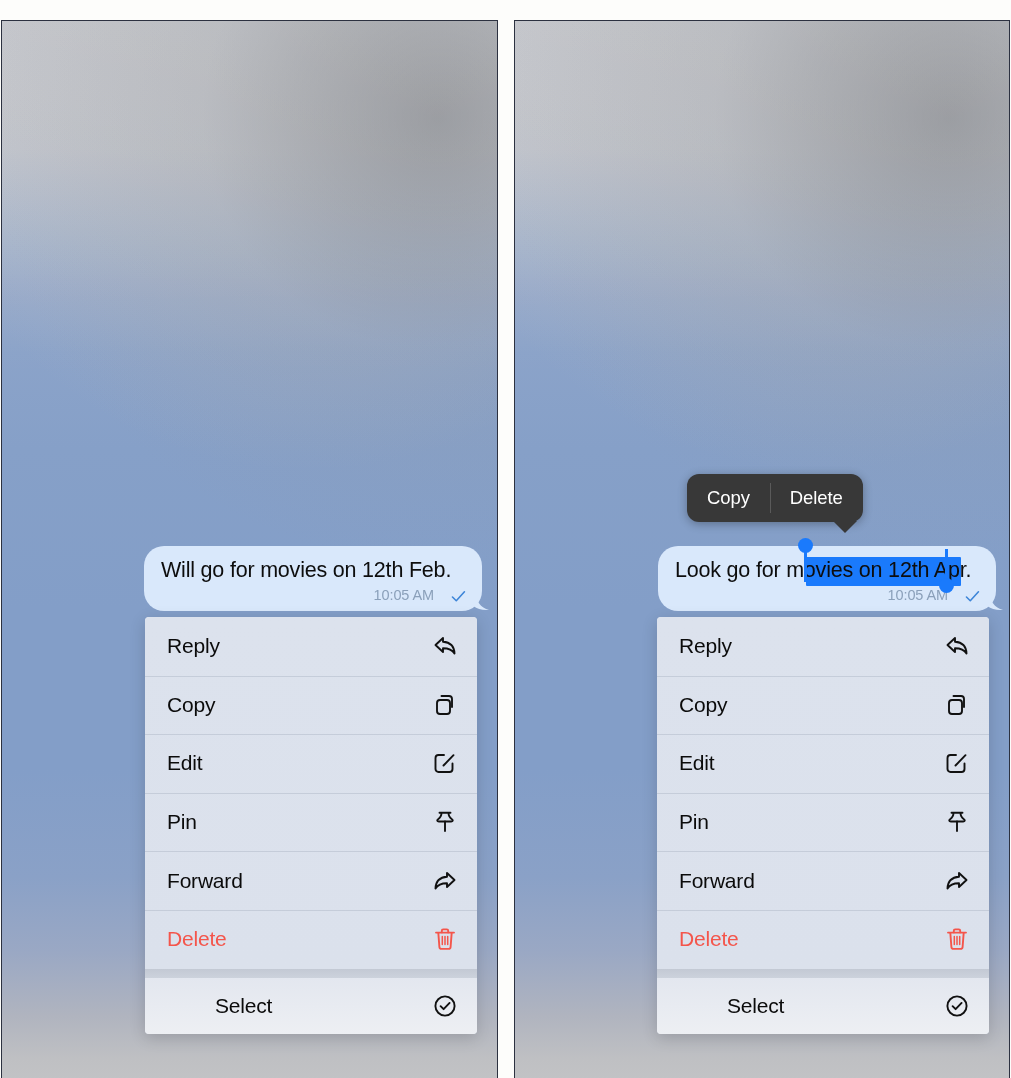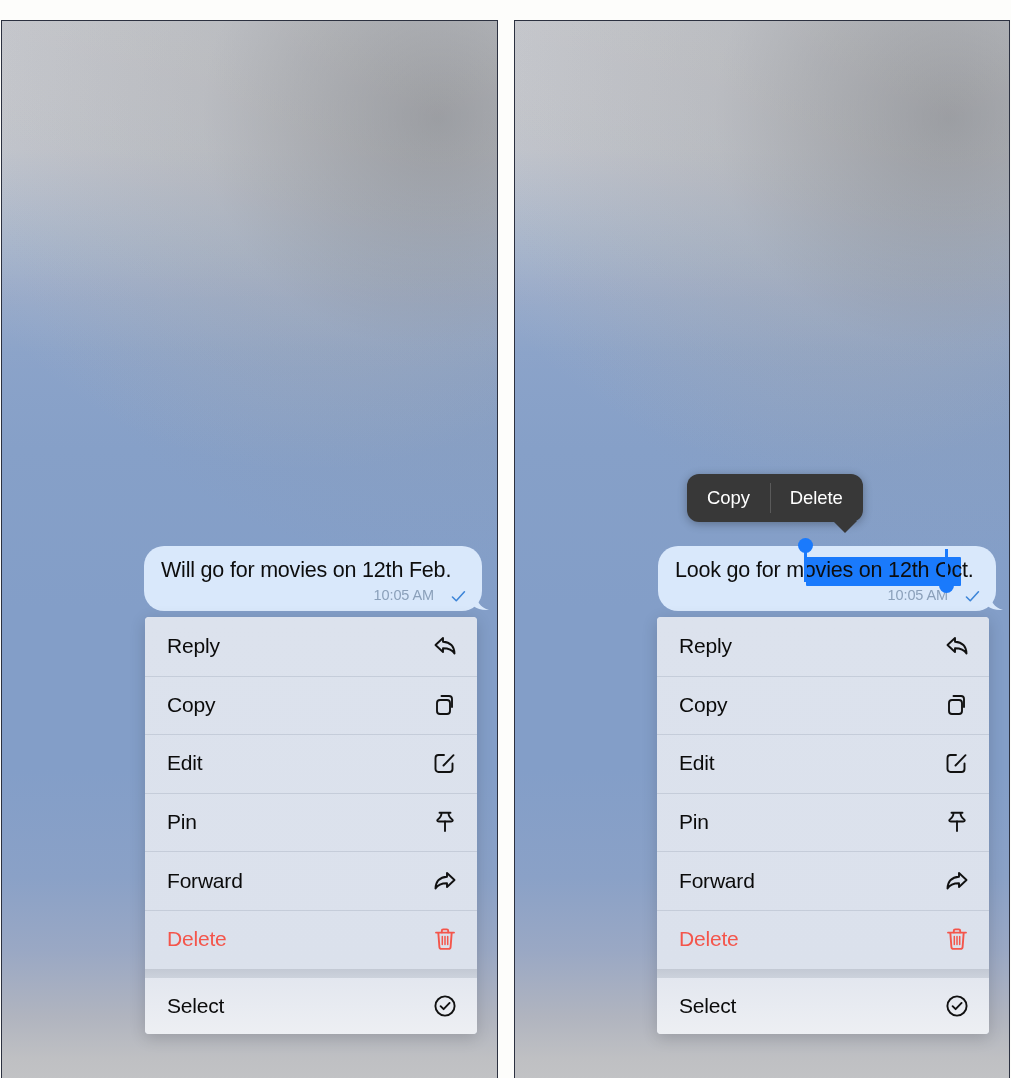--- a/index.html
+++ b/index.html
@@ -78,21 +78,21 @@
   .ctx-group{background:linear-gradient(to bottom,#dce2ed,#dbe1ec);}
   .ctx-row{display:flex;align-items:center;justify-content:space-between;
            height:58.6px;padding:0 19px 0 22px;box-sizing:border-box;position:relative;}
   .ctx-row + .ctx-row::before{content:"";position:absolute;left:0;right:0;top:0;
            height:1px;background:rgba(120,130,150,0.22);}
   .ctx-label{font-size:21px;color:#0b0b0b;letter-spacing:-0.2px;}
   .ctx-label.danger{color:#f4554b;text-align:center;}
   .ctx-ico{width:27px;height:27px;display:flex;align-items:center;justify-content:center;}
   .ctx-ico svg{display:block;}
   .ctx-sep{height:9px;background:linear-gradient(to bottom,#c3c9d4,#ccd2dc);}
-  .ctx-group.last{background:linear-gradient(to bottom,#e3e7ef,#edeff3);}
+  .ctx-group.last{background:linear-gradient(to bottom,#e3e7ef,#edeff3);padding-left:48px;}
   .ctx-group.last .ctx-row{height:56px;}
 
   
   .home-ind{position:absolute;height:6px;border-radius:3px;background:#0a0a0a;}
 </style>
 </head>
 <body>
 
 <div class="canvas">
 
@@ -211,21 +211,21 @@
         <span>Delete</span>
       </div>
       <div class="em-arrow" style="left:146px;"></div>
     </div>
 
     <div class="bubble-wrap" style="left:143px;top:525px;width:338px;">
       <div class="bubble">
         <div class="msg" style="position:relative;">
           
           <span class="sel-hl" style="left:131px;top:0px;width:155px;height:29px;"></span>
-          <span style="position:relative;z-index:2;"><span>Look go for </span><span>movies on 12th</span><span> Oct.</span></span>
+          <span style="position:relative;z-index:2;"><span>Look go for </span><span>movies on 12th</span><span> Apr.</span></span>
         </div>
         <div class="meta">
           <span class="time">10:05 AM</span>
           <span class="tick">
             <svg viewBox="0 0 16 14" width="15" height="13">
               <path d="M1.5 7.6 L5.6 11.6 L14.4 1.9" fill="none" stroke="#3d85d8" stroke-width="1.7" stroke-linecap="round" stroke-linejoin="round"></path>
             </svg>
           </span>
         </div>
         <div class="tail">

